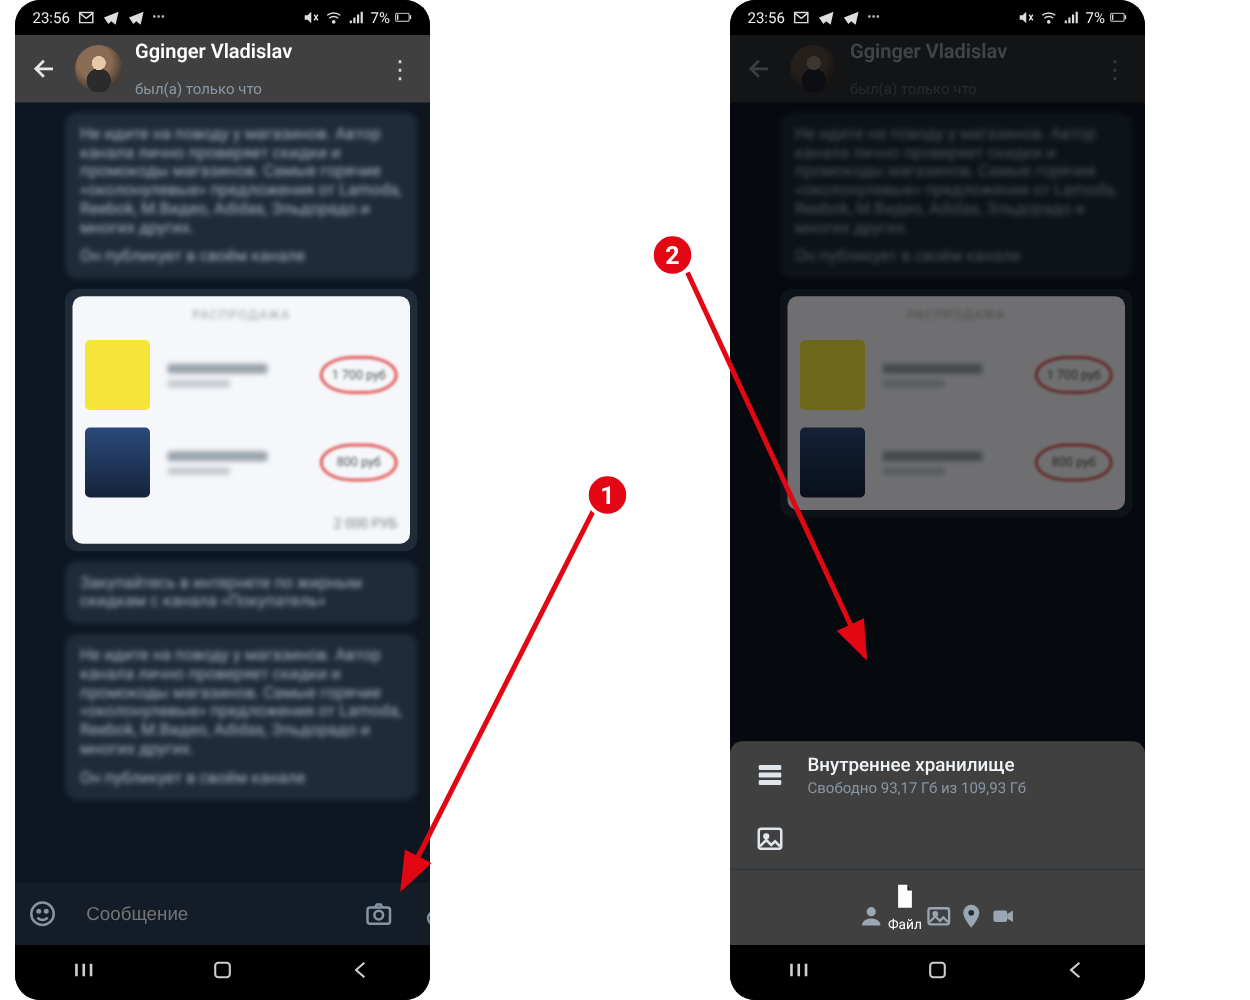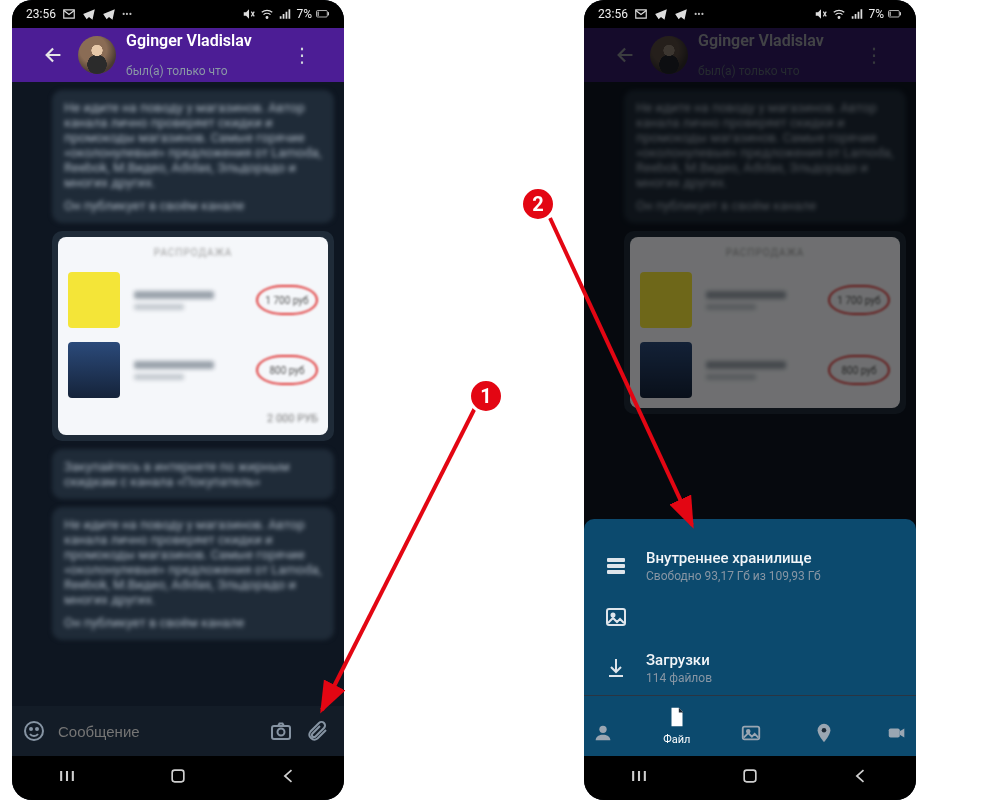--- a/index.html
+++ b/index.html
@@ -24,22 +24,22 @@
   .status-bar {
     height: 28px; background: #000;
     display: flex; align-items: center; justify-content: space-between;
     padding: 0 14px; font-size: 12px; color: #eee;
   }
   .status-left { display: flex; align-items: center; gap: 6px; }
   .status-right { display: flex; align-items: center; gap: 4px; }
   .s-icon { width: 14px; height: 14px; display: inline-block; }
   
   .app-header {
-    height: 54px; background: #4c1d95;
-    display: flex; align-items: center; padding: 0 28px; gap: 10px;
+    height: 54px; background: #404040;
+    display: flex; align-items: center; padding: 0 10px; gap: 10px;
   }
   .back-btn { width: 28px; height: 28px; display:flex; align-items:center; justify-content:center; }
   .avatar {
     width: 38px; height: 38px; border-radius: 50%;
     background: radial-gradient(circle at 40% 35%, #8a6c55 0 40%, #4a3b31 70%);
     position: relative; overflow:hidden;
   }
   .avatar::after{
     content:""; position:absolute; inset:0;
     background:
@@ -74,55 +74,55 @@
   .desc .l2 { height:6px; width:50px; background:#c3c9cf; border-radius:2px; }
   .price-ring {
     width:62px; height:30px; border:2px solid #e03a3a; border-radius:50%/60%;
     display:flex; align-items:center; justify-content:center;
     color:#555; font-size:10px; filter:blur(1.2px);
   }
   .card-foot { text-align:right; color:#7b7b7b; font-size:11px; filter:blur(1.6px); }
   
   .input-bar {
     height:50px; background:#131c27;
-    display:flex; align-items:center; padding:0 10px; gap:12px;
+    display:flex; align-items:center; padding:0 10px; gap:23px;
   }
   .input-bar .ico { width:28px; height:28px; display:flex; align-items:center; justify-content:center; color:#8694a3; }
   .input-field {
     flex:1; color:#6b7885; font-size:15px;
     background:transparent; border:none; outline:none;
   }
   
   .nav-bar {
     height:44px; background:#000; display:flex; align-items:center; justify-content:space-around;
     color:#cfcfcf;
   }
   
   .dim {
     position:absolute; inset:28px 0 44px 0; background:rgba(0,0,0,.55);
     z-index:3; pointer-events:none;
   }
   
   .sheet {
     position:absolute; left:0; right:0; bottom:44px;
-    background:#0c4a6e;
-    z-index:5; padding-top:20px;
+    background:#404040;
+    z-index:5; padding-top:0;
     border-top-left-radius:10px; border-top-right-radius:10px;
   }
   .sheet-row {
     display:flex; align-items:center; gap:16px;
     padding:10px 18px;
   }
   .sheet-ico {
     width:28px; height:28px; display:flex; align-items:center; justify-content:center; color:#dfe5eb;
   }
   .sheet-text .t { font-size:15px; color:#f2f5f8; font-weight:500; }
   .sheet-text .s { font-size:12px; color:#8896a4; margin-top:2px; }
   .sheet-tabs {
-    display:flex; align-items:flex-end; justify-content:space-between;
+    display:flex; align-items:flex-end; justify-content:center;
     padding:8px 6px 10px; border-top:1px solid #2a3542;
   }
   .tab { display:flex; flex-direction:column; align-items:center; gap:3px; color:#9aa6b2; font-size:11px; }
   .tab.active { color:#fff; }
   .tab .ti { width:26px; height:26px; display:flex; align-items:center; justify-content:center; }
   
   .badge {
     position:absolute; width:36px; height:36px; border-radius:50%;
     background:#e30613; color:#fff; font-weight:700; font-size:20px;
     display:flex; align-items:center; justify-content:center;
@@ -380,31 +380,20 @@
       </div>
       <div class="sheet-row">
         <div class="sheet-ico">
           <svg width="24" height="24" viewBox="0 0 24 24" fill="none" stroke="#dfe5eb" stroke-width="2">
               <rect x="3" y="4" width="18" height="16" rx="2"></rect>
               <circle cx="9" cy="10" r="1.5" fill="#dfe5eb"></circle>
               <path d="M4 18l5-5 4 4 3-3 4 4"></path>
             </svg>
         </div>
       </div>
-      <div class="sheet-row">
-        <div class="sheet-ico">
-          <svg width="24" height="24" viewBox="0 0 24 24" fill="none" stroke="#dfe5eb" stroke-width="2">
-              <path d="M12 3v12M7 11l5 5 5-5M5 20h14"></path>
-            </svg>
-        </div>
-        <div class="sheet-text">
-          <div class="t">Загрузки</div>
-          <div class="s">114 файлов</div>
-        </div>
-      </div>
       <div class="sheet-tabs">
         <div class="tab">
           <div class="ti">
               <svg width="22" height="22" viewBox="0 0 24 24" fill="#9aa6b2">
                 <circle cx="12" cy="8" r="4"></circle>
                 <path d="M4 20c0-4 4-6 8-6s8 2 8 6z"></path>
               </svg>
             </div>
         </div>
         <div class="tab active">

